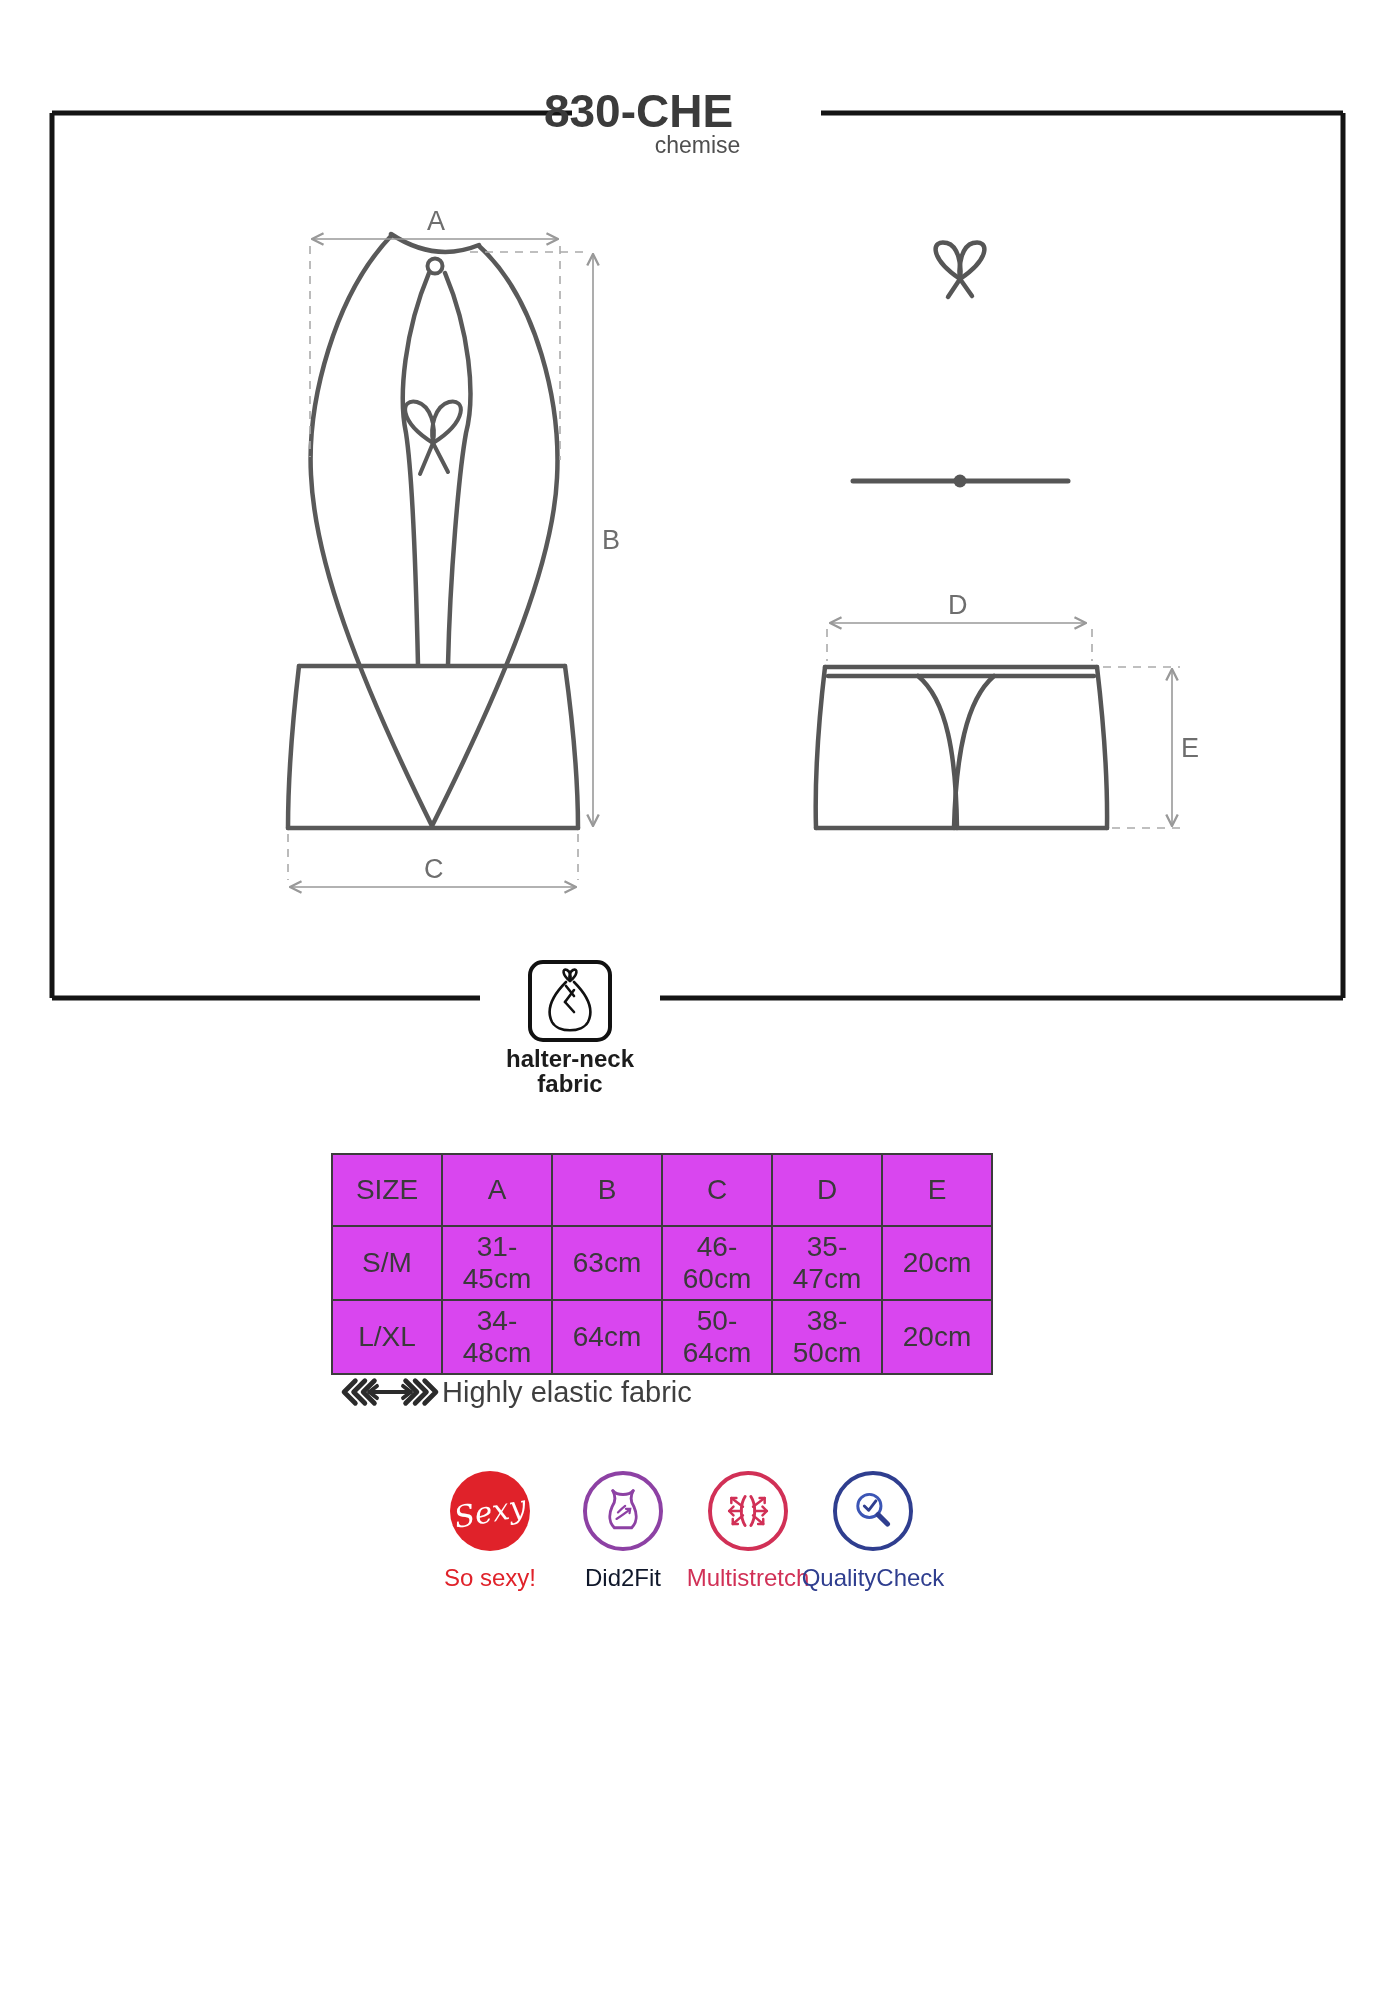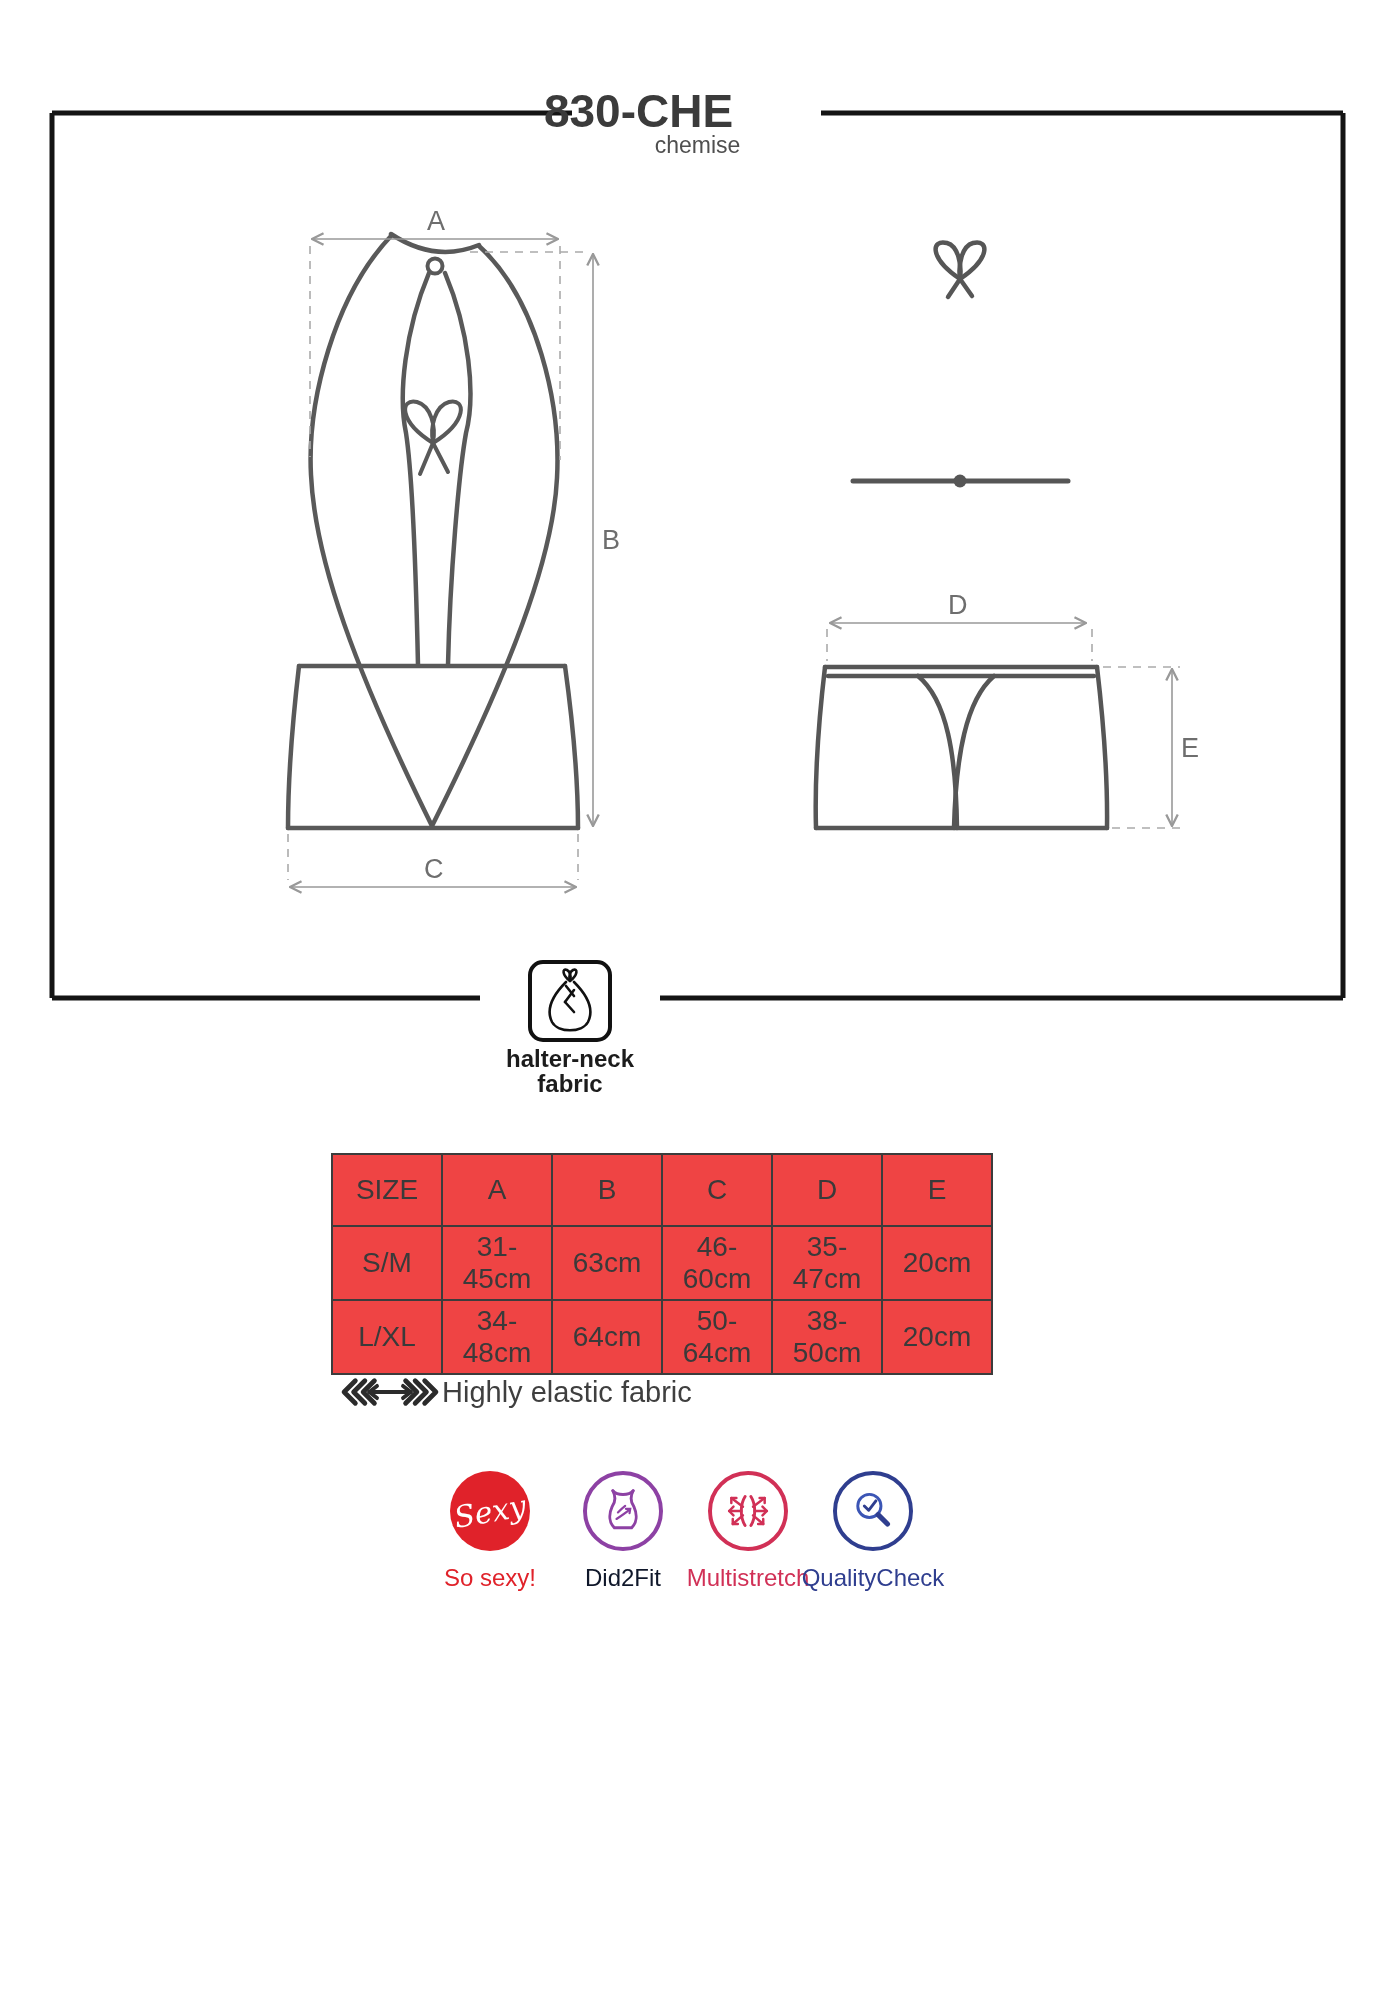--- a/index.html
+++ b/index.html
@@ -10,21 +10,21 @@
   
   #product-title{left:0;top:84px;width:1277px;text-align:center;font-size:46px;
 _    letter-spacing:1px;font-weight:600;color:#3b3b3b;}
   #product-subtitle{left:0;top:132px;width:1395px;text-align:center;font-size:23px;color:#4f4f4f;}
   
   #feature-label{left:470px;top:1046px;width:200px;text-align:center;font-weight:bold;
     font-size:24px;line-height:25px;color:#1c1c1c;}
   
   #size-table{left:331px;top:1153px;border-collapse:collapse;table-layout:fixed;}
   #size-table td{border:2px solid #3c3c3c;width:106px;text-align:center;
-    font-size:28px;color:#3a3a3a;background:#ef4444;}
+    font-size:28px;color:#3a3a3a;background:#d946ef;}
   #size-table tr.hdr td{height:68px;}
   #size-table tr.row td{height:70px;}
   
   #fabric-row{left:338px;top:1374px;display:flex;align-items:center;}
   #fabric-text{font-size:29px;color:#3f3f3f;}
   
   .badge{position:absolute;top:1471px;width:130px;display:flex;flex-direction:column;
     align-items:center;}
   .badge .circle{width:80px;height:80px;border-radius:50%;display:flex;
     align-items:center;justify-content:center;box-sizing:border-box;background:#fff;}

